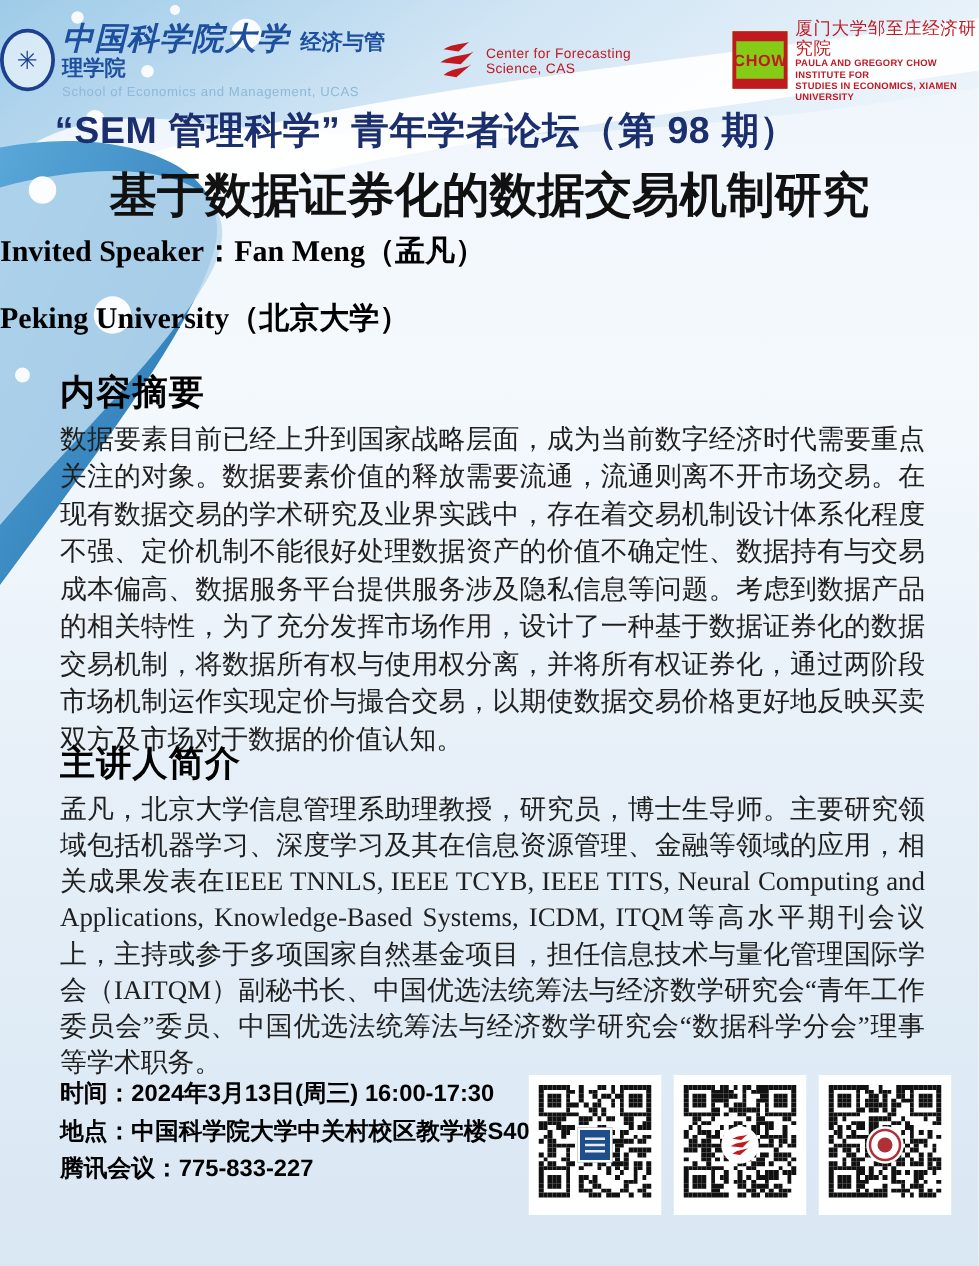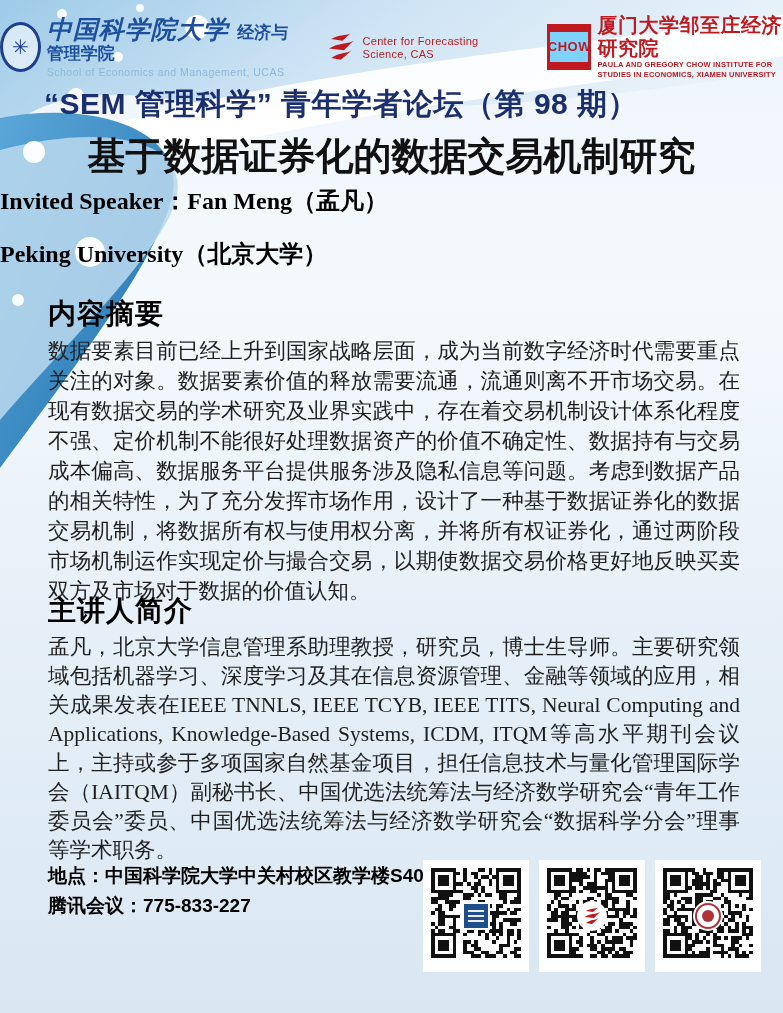--- a/index.html
+++ b/index.html
@@ -16,23 +16,23 @@
   .logo{display:flex;align-items:center;gap:6px;}
   .emblem{width:44px;height:44px;border:3px solid #1d3f8f;border-radius:50%;display:flex;align-items:center;justify-content:center;color:#1d3f8f;font-size:20px;background:rgba(255,255,255,.55);}
   .ltxt{display:flex;flex-direction:column;line-height:1.15;}
   .cn-callig{font-size:25px;color:#1d4f9e;font-style:italic;font-weight:700;letter-spacing:1px;}
   .cn-bold{font-size:17px;color:#1d4f9e;font-weight:800;margin-left:4px;}
   .en-blue{font-size:10.5px;color:#8fb8d8;letter-spacing:.5px;margin-top:2px;}
   .cas-icon{width:40px;height:40px;}
   .cn-callig2{font-size:25px;color:#2a55a5;font-style:italic;font-weight:700;letter-spacing:1px;}
   .cn-red{font-size:17px;color:#c01920;font-weight:700;margin-left:2px;}
   .en-red{font-size:11px;color:#c01920;margin-top:2px;letter-spacing:.3px;}
-  .chow-icon{width:44px;height:46px;border:3px solid #c01920;box-sizing:border-box;display:flex;align-items:center;justify-content:center;background:#7dd3fc;border-top-width:8px;border-bottom-width:8px;}
+  .chow-icon{width:44px;height:46px;border:3px solid #c01920;box-sizing:border-box;display:flex;align-items:center;justify-content:center;background:#84cc16;border-top-width:8px;border-bottom-width:8px;}
   .chow-icon span{color:#c01920;font-weight:800;font-size:13px;letter-spacing:.5px;}
-  .cn-red3{font-size:20px;color:#c01920;font-weight:700;letter-spacing:.5px;}
+  .cn-red3{font-size:14px;color:#c01920;font-weight:400;letter-spacing:.5px;}
   .en-red3{font-size:7.5px;color:#c01920;font-weight:700;letter-spacing:.2px;margin-top:1px;}
 
   
   .forum-title{position:absolute;top:84px;left:0;width:682px;text-align:center;margin:0;z-index:2;
     font-size:30px;font-weight:800;color:#1b2f6e;letter-spacing:.5px;font-family:"Liberation Sans",sans-serif;}
   .talk-title{position:absolute;top:131px;left:0;width:783px;text-align:center;margin:0;z-index:2;
     font-size:38px;font-weight:600;color:#111;font-family:"Liberation Serif","DejaVu Serif",serif;}
   .speaker,.affil{position:absolute;left:0;width:783px;text-align:left;z-index:2;
     font-size:24px;font-weight:700;color:#000;font-family:"Liberation Serif","DejaVu Serif",serif;}
   .speaker{top:185px;}
@@ -136,20 +136,21 @@
   <div class="speaker">Invited Speaker：Fan Meng（孟凡）</div>
   <div class="affil">Peking University（北京大学）</div>
 
   <h3 class="sec sec1">内容摘要</h3>
   <p class="para abs">数据要素目前已经上升到国家战略层面，成为当前数字经济时代需要重点关注的对象。数据要素价值的释放需要流通，流通则离不开市场交易。在现有数据交易的学术研究及业界实践中，存在着交易机制设计体系化程度不强、定价机制不能很好处理数据资产的价值不确定性、数据持有与交易成本偏高、数据服务平台提供服务涉及隐私信息等问题。考虑到数据产品的相关特性，为了充分发挥市场作用，设计了一种基于数据证券化的数据交易机制，将数据所有权与使用权分离，并将所有权证券化，通过两阶段市场机制运作实现定价与撮合交易，以期使数据交易价格更好地反映买卖双方及市场对于数据的价值认知。</p>
 
   <h3 class="sec sec2">主讲人简介</h3>
   <p class="para biop">孟凡，北京大学信息管理系助理教授，研究员，博士生导师。主要研究领域包括机器学习、深度学习及其在信息资源管理、金融等领域的应用，相关成果发表在IEEE TNNLS, IEEE TCYB, IEEE TITS, Neural Computing and Applications, Knowledge-Based Systems, ICDM, ITQM等高水平期刊会议上，主持或参于多项国家自然基金项目，担任信息技术与量化管理国际学会（IAITQM）副秘书长、中国优选法统筹法与经济数学研究会“青年工作委员会”委员、中国优选法统筹法与经济数学研究会“数据科学分会”理事等学术职务。</p>
 
   <div class="info">
+    <div>时间：2024年3月13日(周三) 16:00-17:30</div>
     <div>地点：中国科学院大学中关村校区教学楼S406</div>
     <div>腾讯会议：775-833-227</div>
   </div>
 
   <div class="qrs" id="qrs">
       <div class="qr-card">
         <div class="qr-grid">
           <div class="qm on"></div>
           <div class="qm on"></div>
           <div class="qm on"></div>

